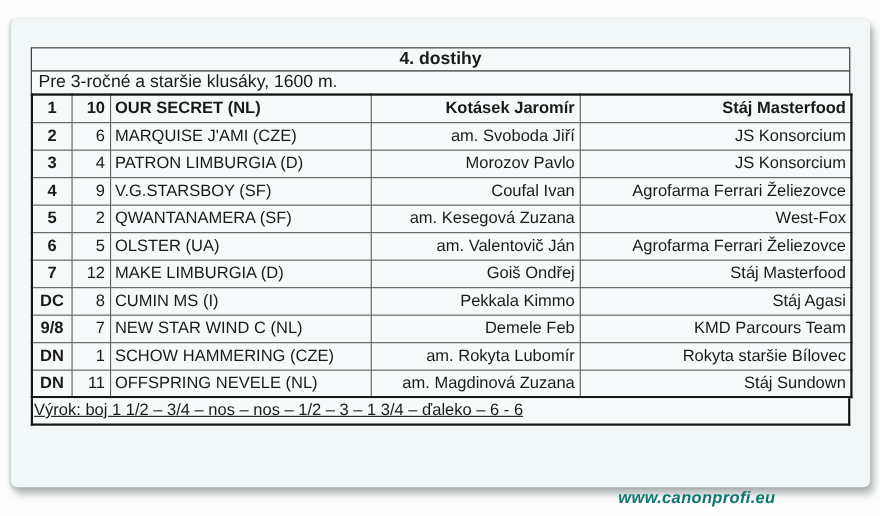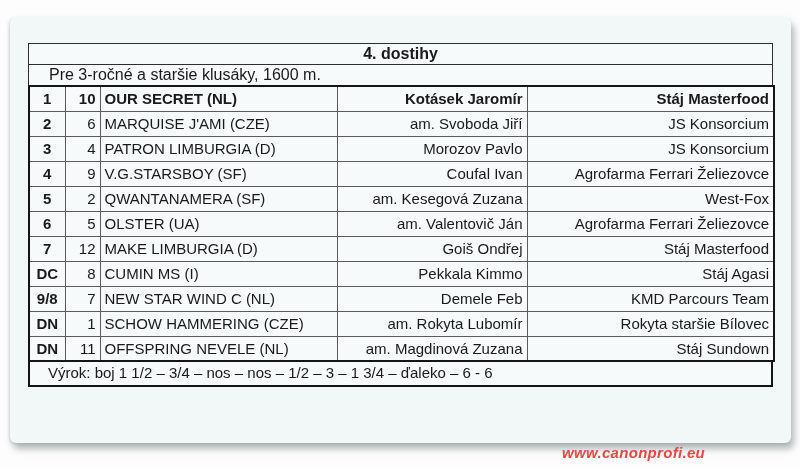--- a/index.html
+++ b/index.html
@@ -43,21 +43,21 @@
     font-size: 16px;
     text-align: center;
     font-weight: bold;
     overflow: hidden;
     white-space: nowrap;
   }
   .hbox + .hbox { margin-top: -1px; }
   .hbox.cond {
     font-weight: normal;
     text-align: left;
-    padding-left: 20px;
+    padding-left: 6px;
   }
   table.results {
     border-collapse: collapse;
     table-layout: fixed;
     width: 745px;
     background: #f6fafa;
     border: 2px solid #151515;
     margin-top: -1px;
   }
   table.results td {
@@ -88,23 +88,24 @@
   tr.winner td { font-weight: bold; }
   .verdict {
     box-sizing: border-box;
     width: 745px;
     height: 25px;
     line-height: 21px;
     border: 2px solid #151515;
     border-top: none;
     background: #f6fafa;
     font-size: 15px;
-    padding-left: 18px;
+    padding-left: 1px;
     overflow: hidden;
     white-space: nowrap;
+    text-decoration: underline;
   }
   .watermark {
     position: absolute;
     right: 7px;
     top: 444px;
     font-size: 15px;
     font-style: italic;
     font-weight: bold;
     letter-spacing: 0.3px;
   }
@@ -205,14 +206,14 @@
             <td class="driver">am. Magdinová Zuzana</td>
             <td class="stable">Stáj Sundown</td>
           </tr>
         </tbody>
       </table>
 
       <div class="verdict">Výrok: boj 1 1/2 – 3/4 – nos – nos – 1/2 – 3 – 1 3/4 – ďaleko – 6 - 6</div>
     </div>
   </div>
 
-  <div class="watermark" style="color: #ef4444; margin-left: 23px;">www.canonprofi.eu</div>
+  <div class="watermark" style="color: #0f766e; margin-left: 23px;">www.canonprofi.eu</div>
 </div>
 
 </body></html>

